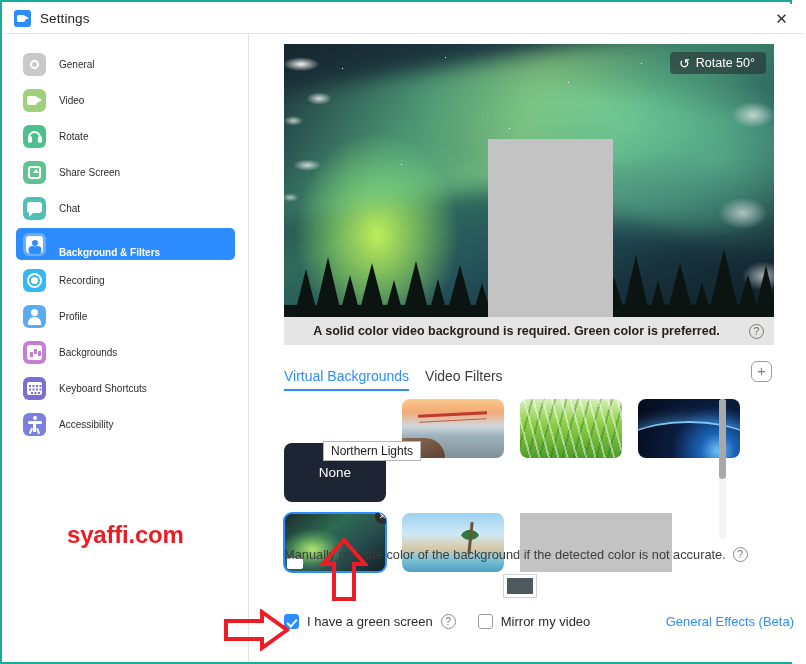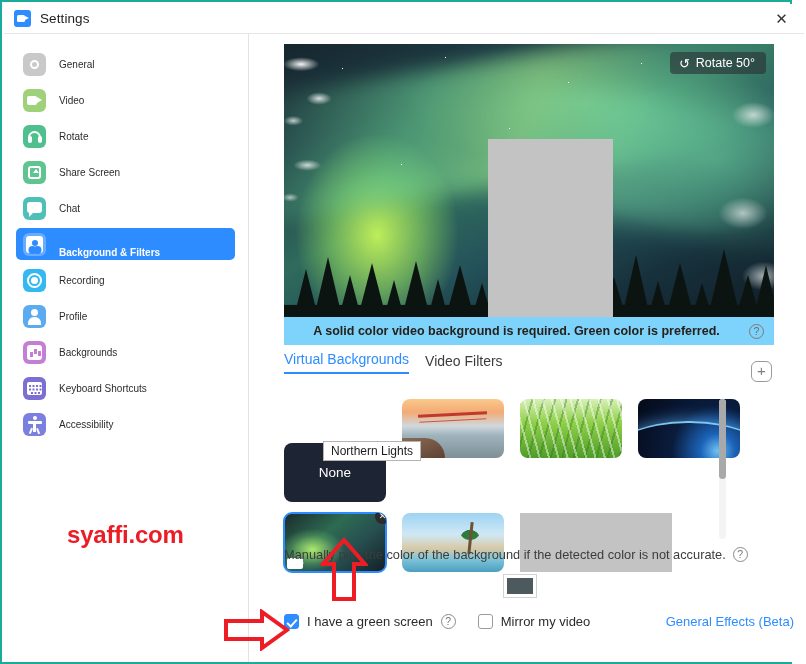--- a/index.html
+++ b/index.html
@@ -187,37 +187,37 @@
     display:flex;align-items:center;gap:6px;
     padding:0 11px 0 9px;border-radius:4px;
     background:rgba(40,48,52,.62);color:#ffffff;font-size:12.5px;
     cursor:default;
   }
   .rot-ico{font-size:13px;line-height:1;display:inline-block;transform:scaleX(-1);}
 
   
   .notice{
     position:absolute;left:35px;top:283px;width:490px;height:28px;
-    background:#7dd3fc;display:flex;align-items:center;
+    background:#e5e5e5;display:flex;align-items:center;
     box-sizing:border-box;padding:0 10px 0 0;
   }
   .notice-text{
     flex:1 1 auto;text-align:center;font-size:12.5px;font-weight:bold;color:#26211a;
   }
   .qmark{
     width:15px;height:15px;border-radius:50%;border:1.3px solid #7e7a70;
     color:#6f6b62;font-size:10.5px;line-height:13px;text-align:center;
     flex:0 0 auto;box-sizing:border-box;cursor:default;
   }
   .qmark.gray{border-color:#8a8a8a;color:#777;}
 
   
   .tabs{
-    position:absolute;left:35px;top:312px;width:490px;height:28px;
-    display:flex;align-items:flex-end;gap:16px;
+    position:absolute;left:35px;top:334px;width:490px;height:28px;
+    display:flex;align-items:flex-start;gap:16px;
   }
   .tab{
     font-size:14px;color:#3c3c3c;padding-bottom:5px;cursor:default;
   }
   .tab.active{color:#2d8cff;border-bottom:2px solid #2d8cff;}
   .add-btn{
     position:absolute;left:502px;top:327px;width:21px;height:21px;
     border:1.4px solid #9a9a9a;border-radius:6px;color:#7d7d7d;
     font-size:15px;line-height:18px;text-align:center;cursor:default;
     box-sizing:border-box;

